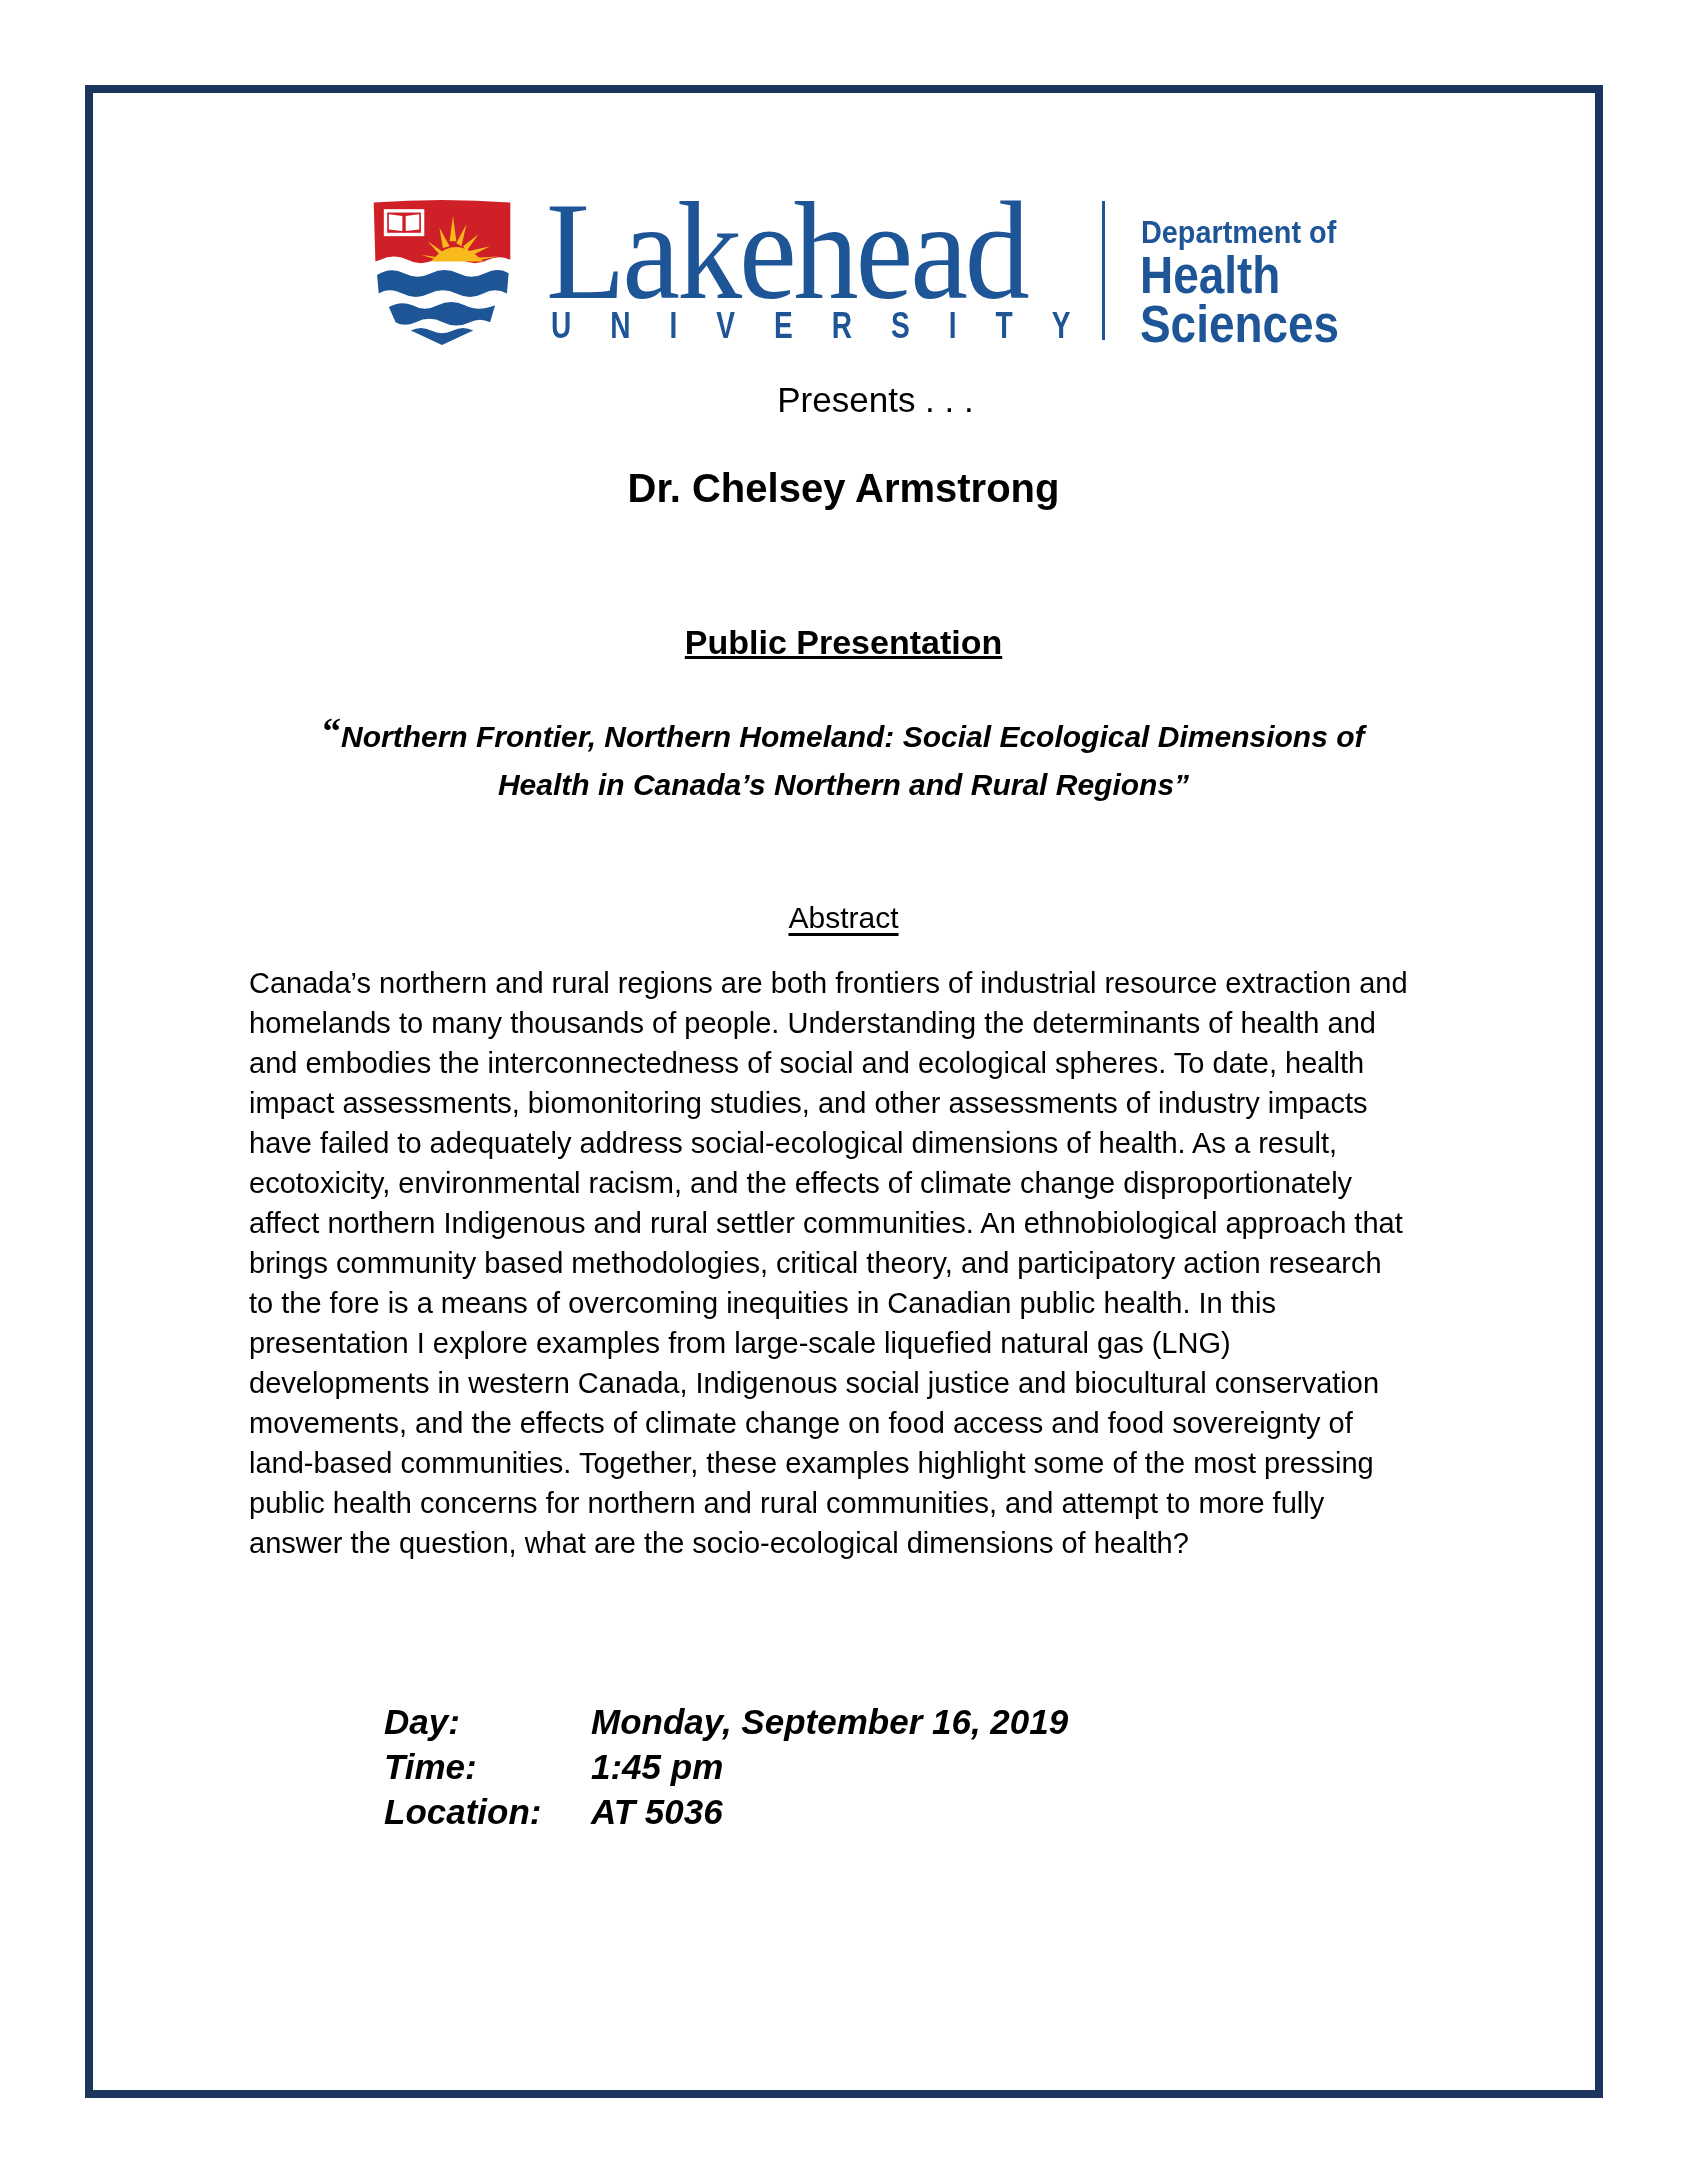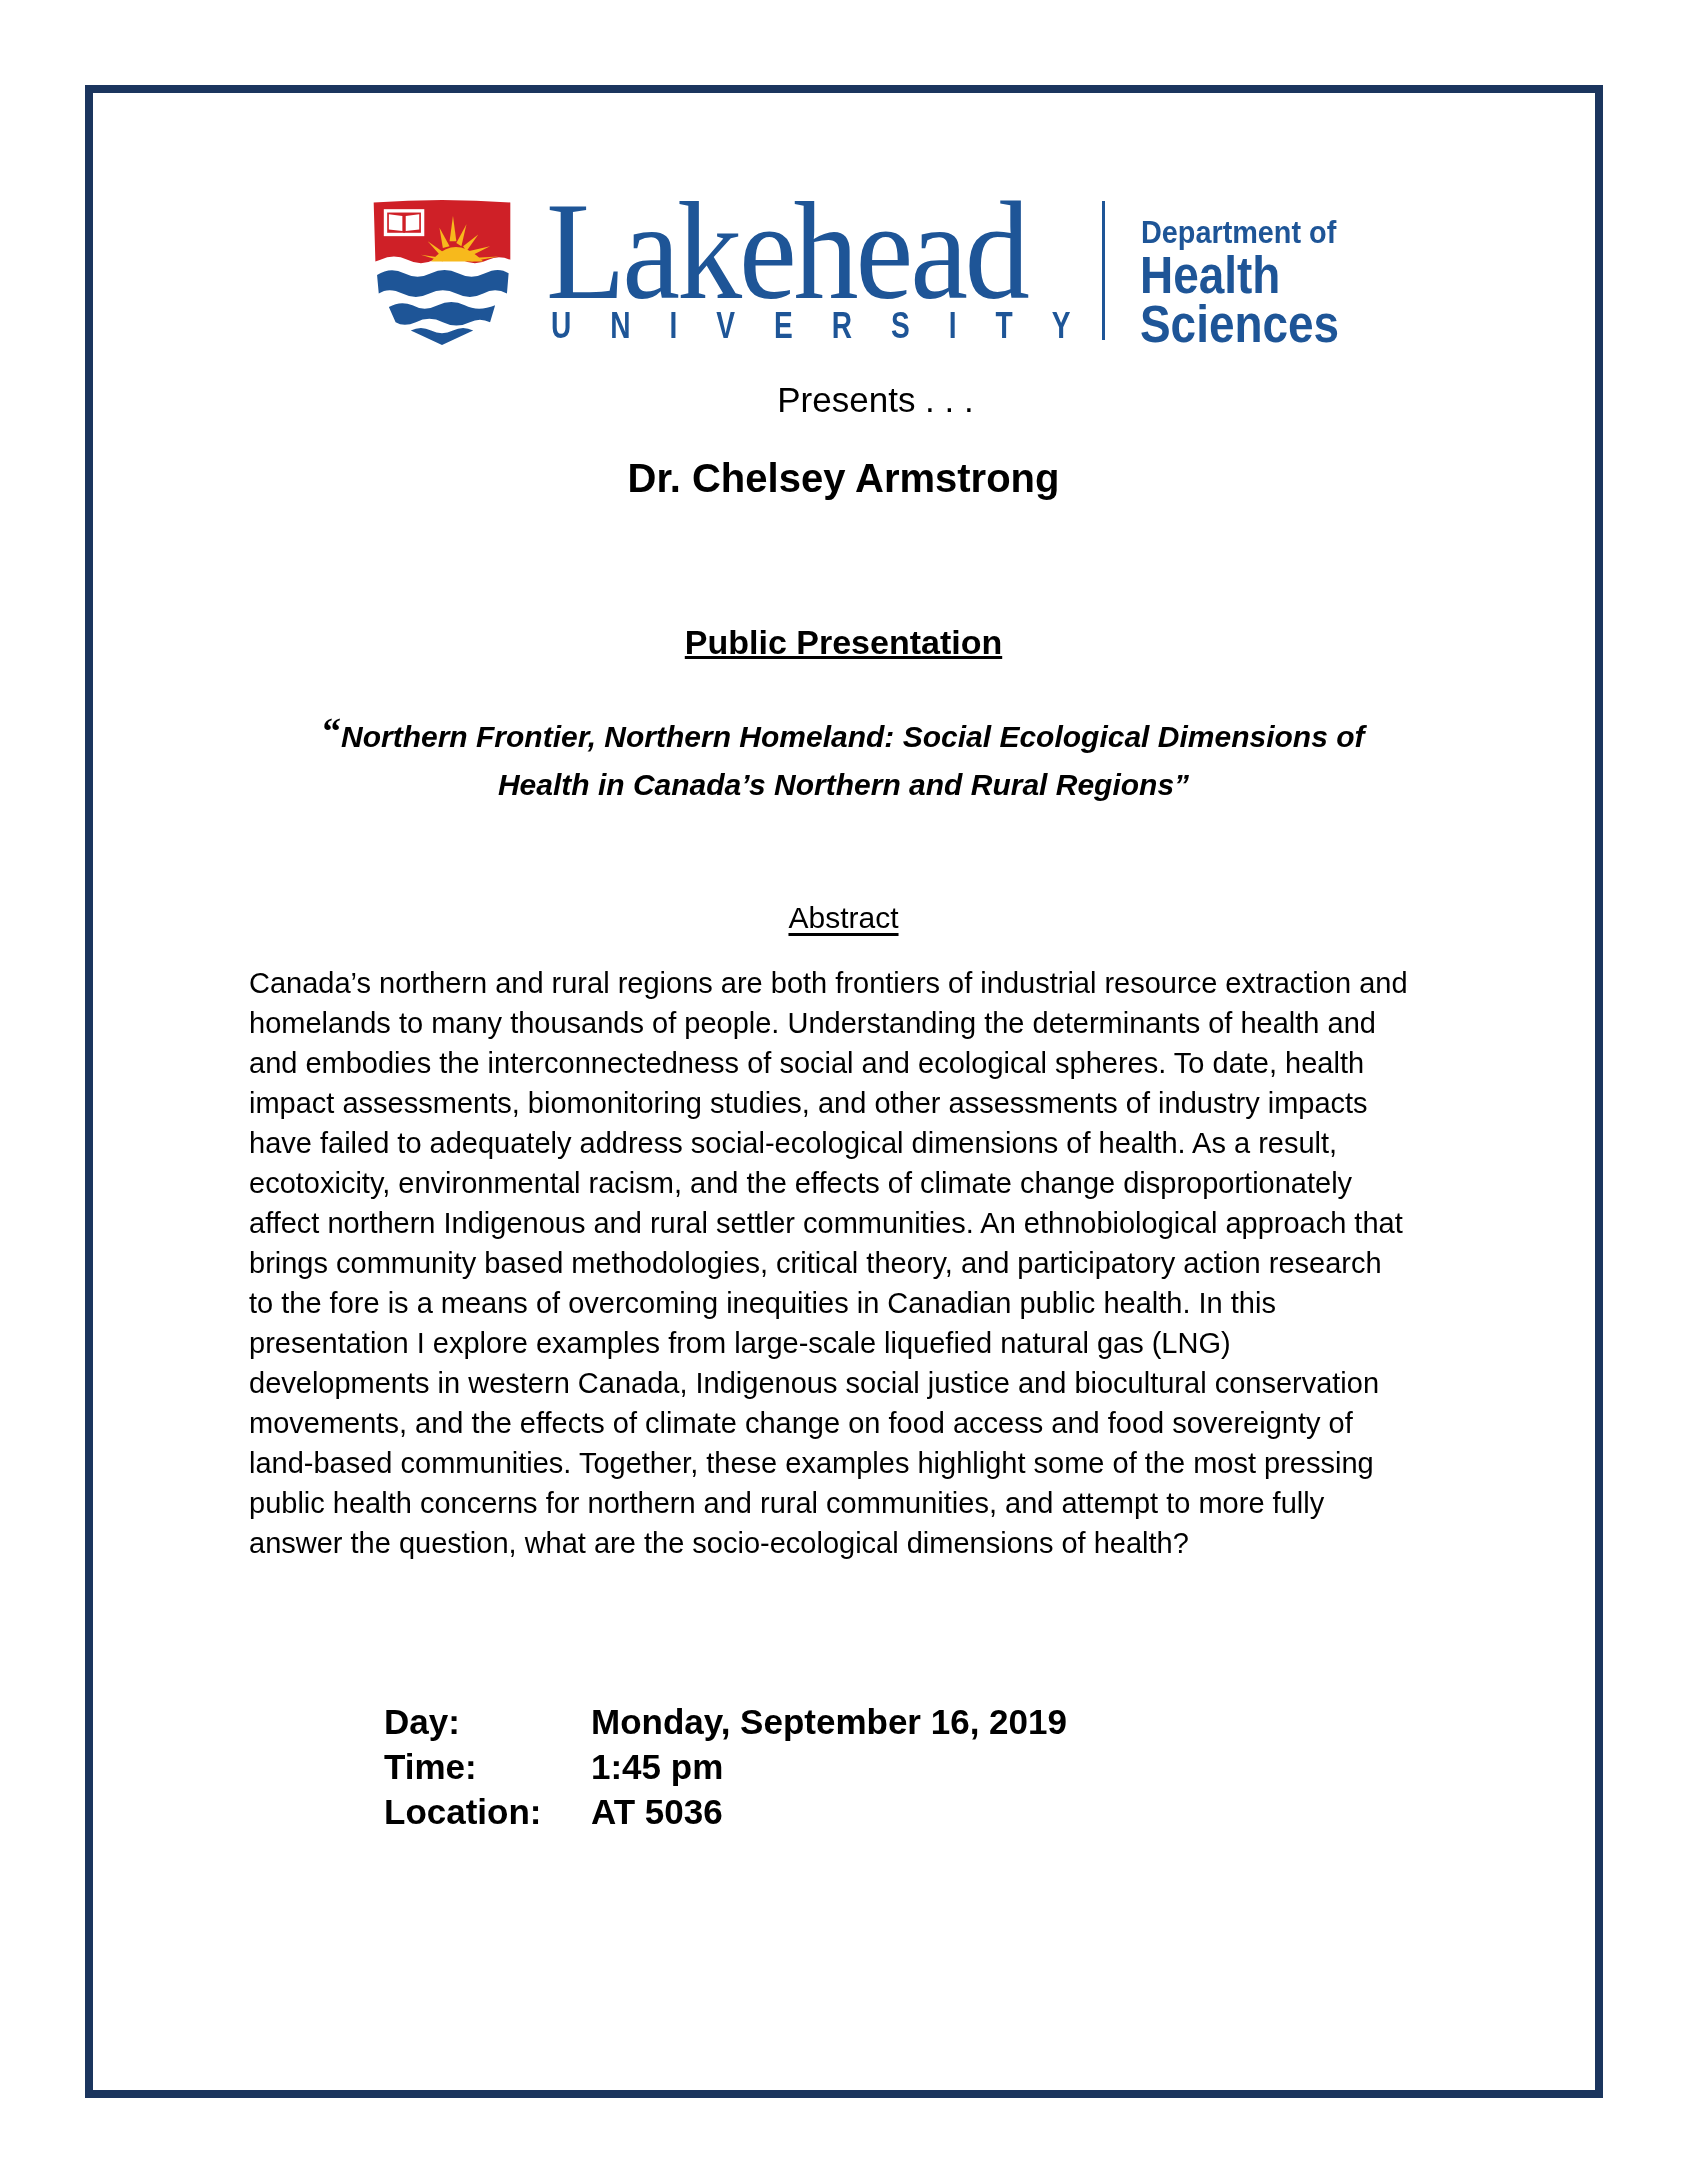--- a/index.html
+++ b/index.html
@@ -111,21 +111,21 @@
       text-align: center;
       white-space: nowrap;
     }
     .presents {
       top: 379px;
       font-size: 35px;
       line-height: 42px;
       padding-left: 32px;
     }
     .speaker {
-      top: 455px;
+      top: 465px;
       font-size: 40px;
       line-height: 47px;
       font-weight: bold;
     }
     .pubpres {
       top: 622px;
       font-size: 34px;
       line-height: 41px;
       font-weight: bold;
       text-decoration: underline;
@@ -169,20 +169,21 @@
     }
 
     
     .details {
       position: absolute;
       left: 384px;
       top: 1699px;
       font-size: 35px;
       line-height: 45px;
       font-weight: bold;
+      font-style: italic;
     }
     .detail-row {
       display: flex;
       white-space: nowrap;
     }
     .detail-label {
       width: 207px;
     }
   </style>
 </head>

